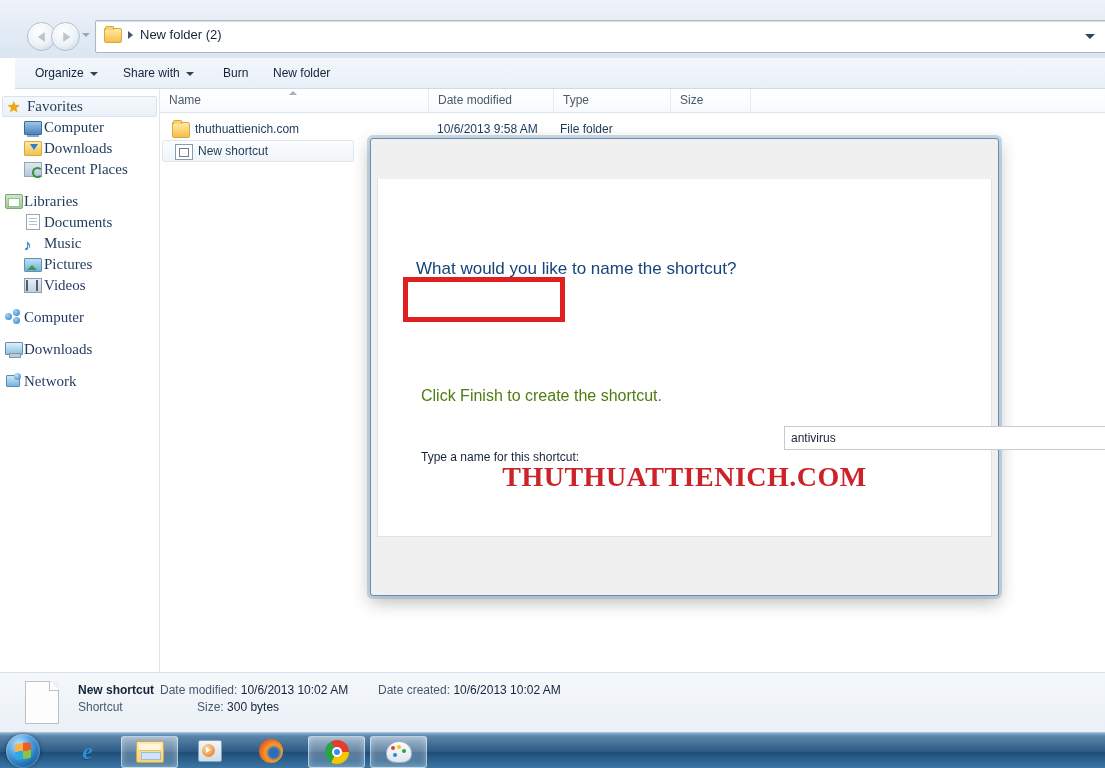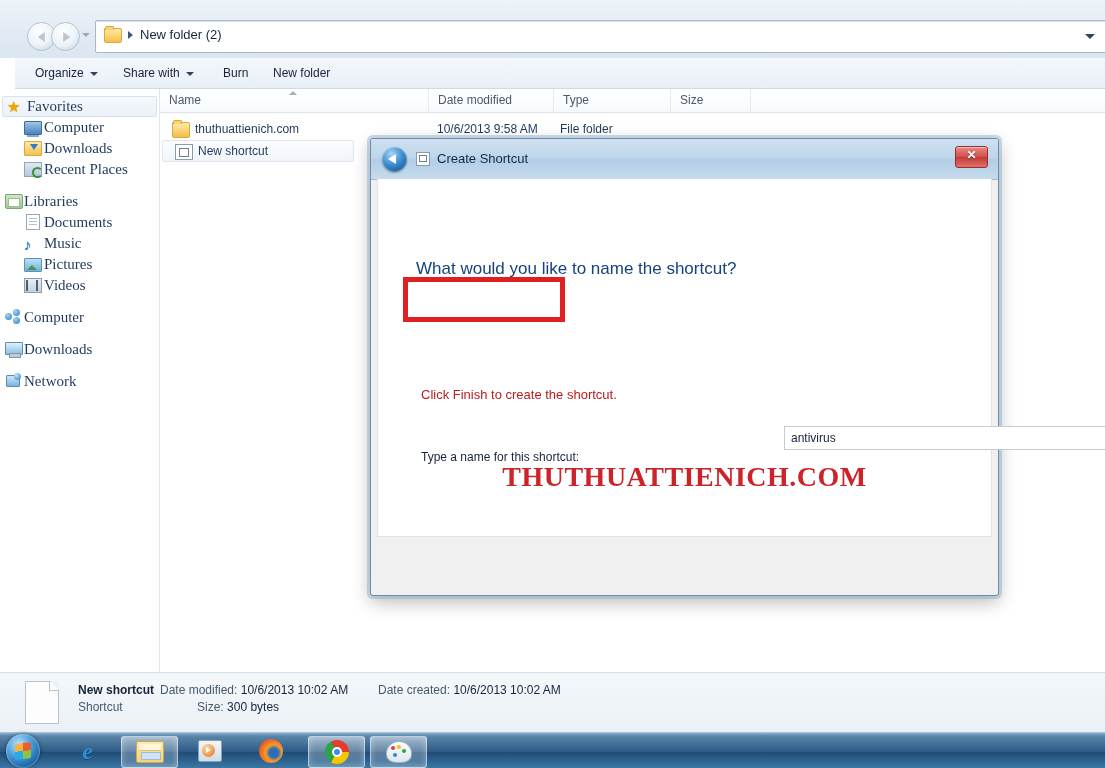--- a/index.html
+++ b/index.html
@@ -307,21 +307,21 @@
   .dlg-lbl{
     position:absolute;left:43px;top:271px;font-size:12px;color:#16243a;
   }
   .dlg-input{
     position:absolute;left:413px;top:287px;width:329px;height:24px;
     background:#fff;border:1px solid #c3ccd4;box-sizing:border-box;
     font-family:"Liberation Sans",sans-serif;font-size:12px;color:#16243a;
     padding:0 6px;line-height:22px;
   }
   .dlg-sub{
-    position:absolute;left:43px;top:208px;font-size:13px;color:#b91c1c;text-align:right;
+    position:absolute;left:43px;top:208px;font-size:16px;color:#4d7c0f;text-align:right;
   }
   .watermark{
     position:absolute;left:0;right:0;top:282px;text-align:center;
     font-family:"Liberation Serif",serif;font-weight:bold;font-size:28px;
     letter-spacing:.5px;color:#cc2229;
   }
   .dlg-foot{
     position:absolute;left:6px;top:398px;right:6px;height:50px;
     background:#f0f0f0;border-top:1px solid #dcdcdc;
   }
@@ -468,30 +468,20 @@
 
     <div class="row selrow" style="top:51px">
       <span class="rico shortcut">
           <i class="sq"></i>
         </span>
       <span class="nm">New shortcut</span>
     </div>
   </div>
 
   <div class="dlg">
-    <div class="dlg-title">
-      <div class="dlg-back">
-          <span class="arw"></span>
-        </div>
-      <div class="dlg-sico">
-          <i class="sq"></i>
-        </div>
-      <div class="dlg-ttl">Create Shortcut</div>
-      <div class="dlg-close"></div>
-    </div>
 
     <div class="dlg-body">
       <div class="dlg-h1">What would you like to name the shortcut?</div>
       <div class="dlg-lbl">Type a name for this shortcut:</div>
       <div class="dlg-sub">Click Finish to create the shortcut.</div>
       <div class="watermark">THUTHUATTIENICH.COM</div>
     </div>
 
     <input class="dlg-input" value="antivirus" style="">
 

